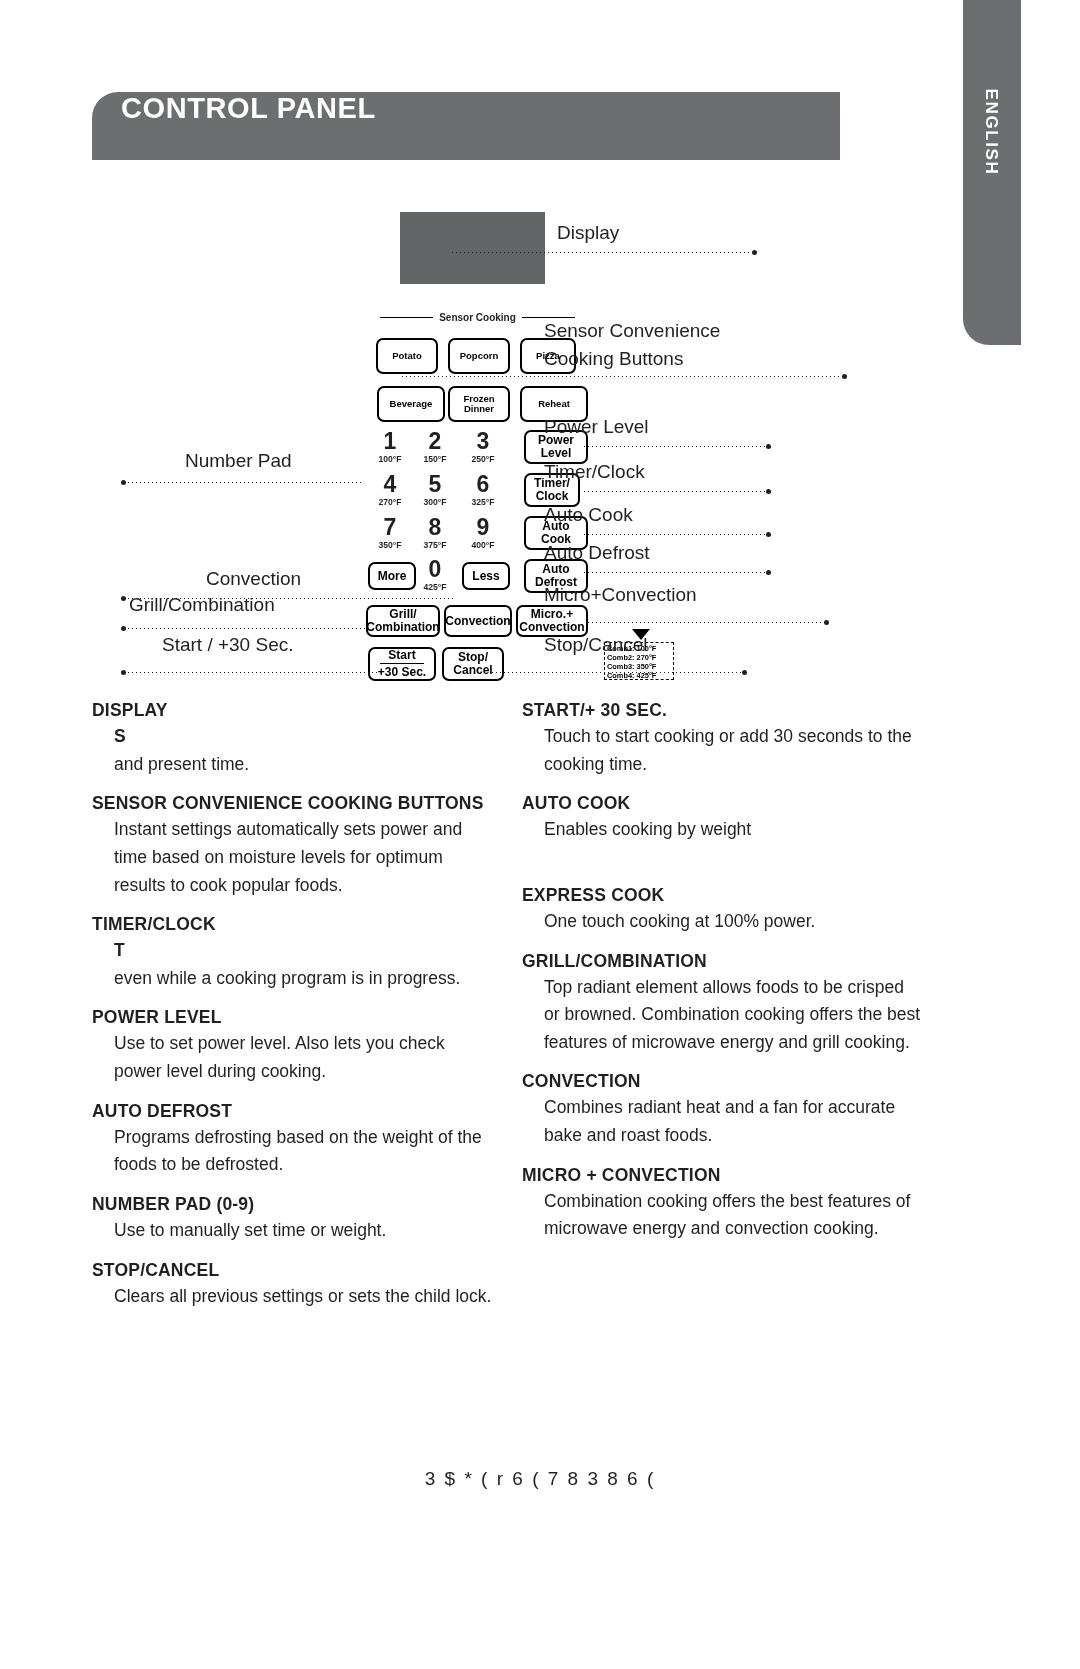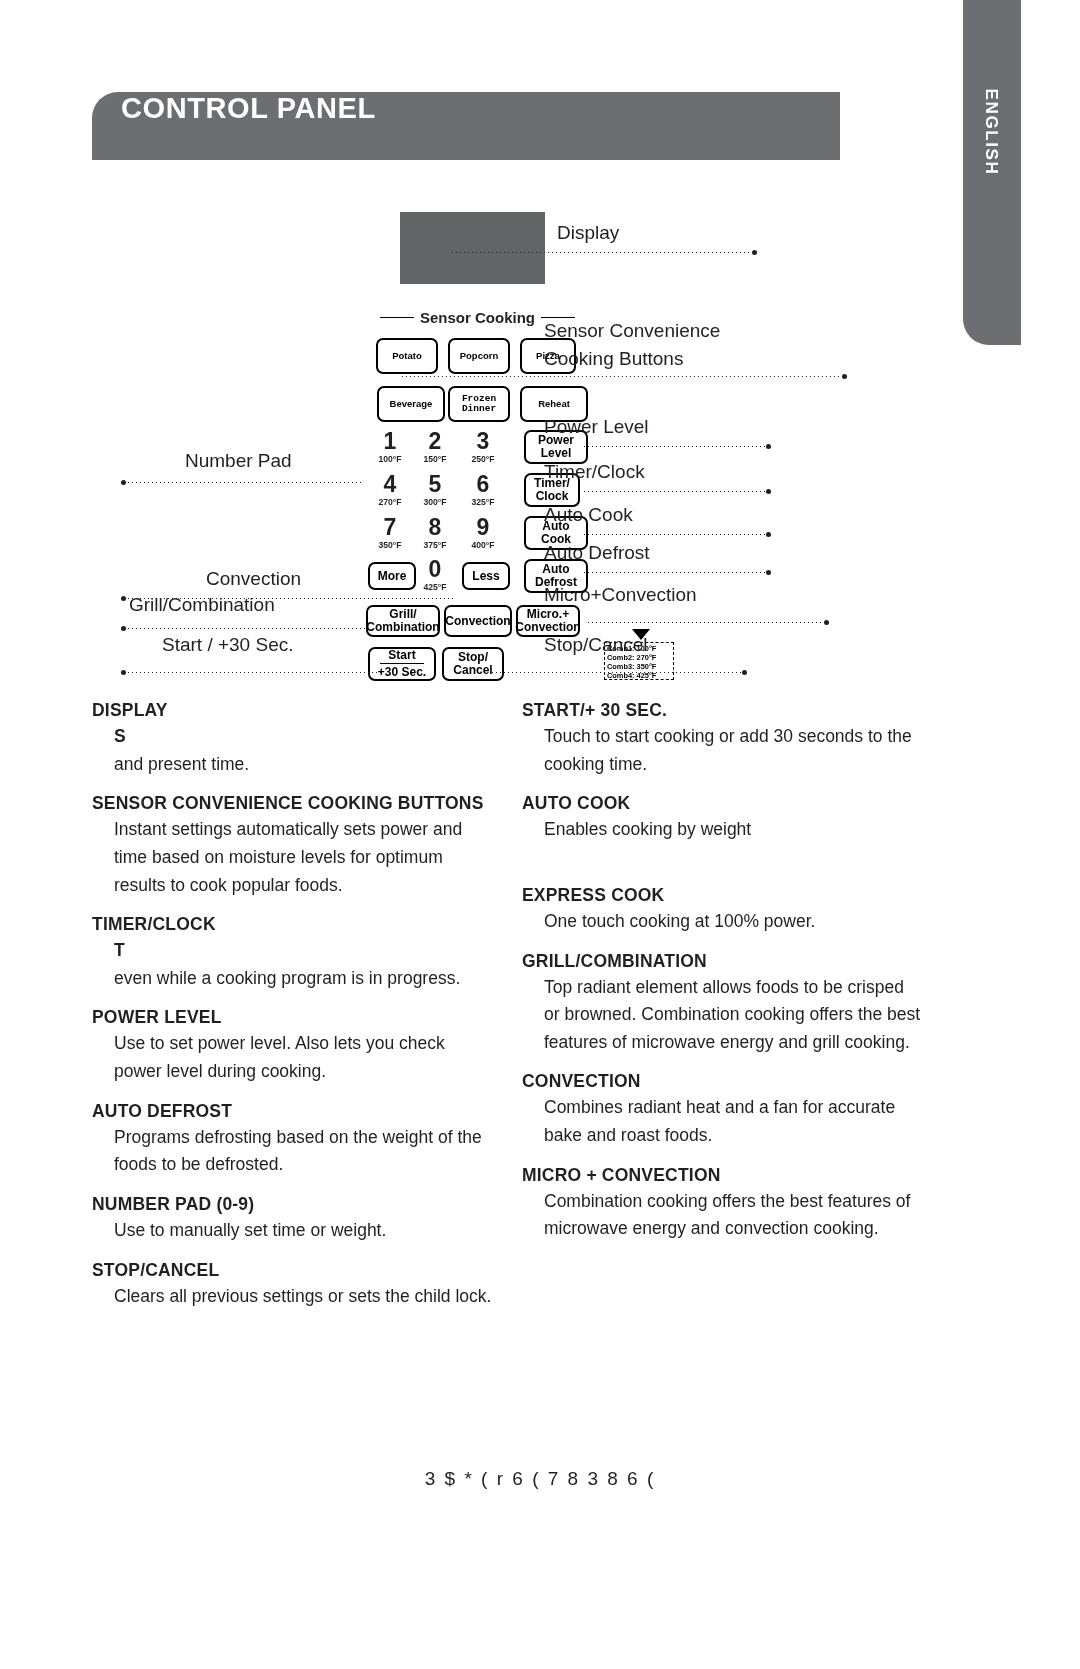--- a/index.html
+++ b/index.html
@@ -41,21 +41,21 @@
 
   #display-window{
     position:absolute; left:308px; top:12px; width:145px; height:72px;
     background:#636466;
   }
 
   
   .sensor-head{ position:absolute; left:288px; top:108px; width:195px; height:18px;
     display:flex; align-items:center; }
   .sensor-head .rule{ flex:1; height:1px; background:#000; }
-  .sensor-head .txt{ font-size:15px; font-weight:bold; padding:0 6px; white-space:nowrap; }
+  .sensor-head .txt{ font-size:10px; font-weight:bold; padding:0 6px; white-space:nowrap; }
 
   
   .key{
     position:absolute; box-sizing:border-box;
     border:2px solid #000; border-radius:7px; background:#fff;
     display:flex; align-items:center; justify-content:center;
     text-align:center; line-height:1.05;
     font-size:9.5px; font-weight:bold; color:#000;
   }
   .key.sm{ font-size:12px; }
@@ -128,21 +128,21 @@
   <div class="key" style="left:356px;top:138px;width:62px;height:36px;">
       <span>Popcorn</span>
     </div>
   <div class="key" style="left:428px;top:138px;width:56px;height:36px;">
       <span>Pizza</span>
     </div>
 
   <div class="key" style="left:285px;top:186px;width:68px;height:36px;">
       <span>Beverage</span>
     </div>
-  <div class="key" style="left:356px;top:186px;width:62px;height:36px;white-space:pre-line;"><span style="white-space:pre-line;font-family:Liberation Mono, monospace;">Frozen
+  <div class="key" style="left:356px;top:186px;width:62px;height:36px;white-space:pre-line;"><span style="white-space:pre-line;">Frozen
 Dinner</span></div>
   <div class="key" style="left:428px;top:186px;width:68px;height:36px;">
       <span>Reheat</span>
     </div>
 
   <div class="numkey" style="left:275px;top:230px;">
     <div class="d">1</div>
     <div class="t">100°F</div>
   </div>
   <div class="numkey" style="left:320px;top:230px;">
@@ -198,21 +198,21 @@
   <div class="key sm" style="left:432px;top:316px;width:64px;height:34px;white-space:pre-line;"><span style="white-space:pre-line;">Auto
 Cook</span></div>
   <div class="key sm" style="left:432px;top:359px;width:64px;height:34px;white-space:pre-line;"><span style="white-space:pre-line;">Auto
 Defrost</span></div>
 
   <div class="key sm" style="left:274px;top:405px;width:74px;height:32px;white-space:pre-line;"><span style="white-space:pre-line;">Grill/
 Combination</span></div>
   <div class="key sm" style="left:352px;top:405px;width:68px;height:32px;">
       <span>Convection</span>
     </div>
-  <div class="key sm" style="left:424px;top:405px;width:64px;height:32px;white-space:pre-line;"><span style="white-space:pre-line;">Micro.+
+  <div class="key sm" style="left:424px;top:405px;width:72px;height:32px;white-space:pre-line;"><span style="white-space:pre-line;">Micro.+
 Convection</span></div>
 
   <div class="key sm" style="left:276px;top:447px;width:68px;height:34px;flex-direction:column;">
     <span style="border-bottom:1.4px solid #000;padding:0 8px 1px 8px;">Start</span>
     <span style="margin-top:2px;">+30 Sec.</span>
   </div>
   <div class="key sm" style="left:350px;top:447px;width:62px;height:34px;white-space:pre-line;"><span style="white-space:pre-line;">Stop/
 Cancel</span></div>
 
   <div id="comb-arrow"></div>

